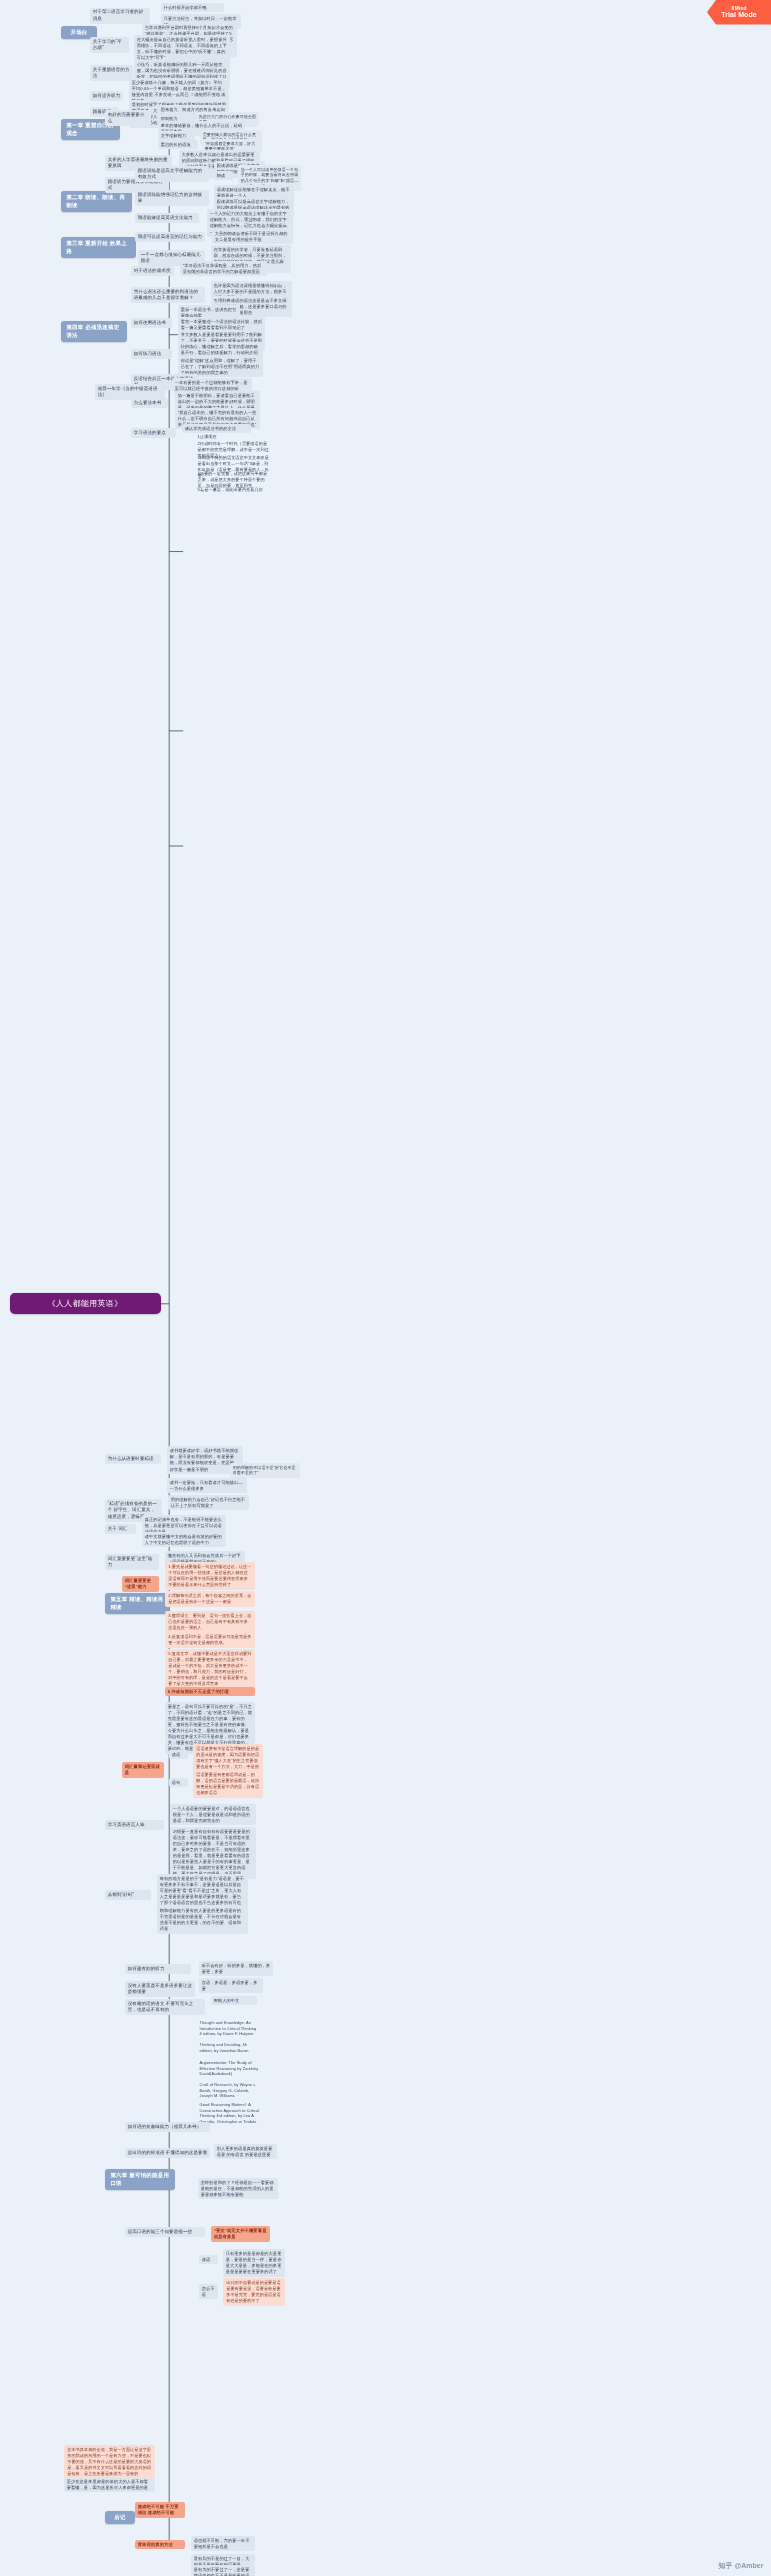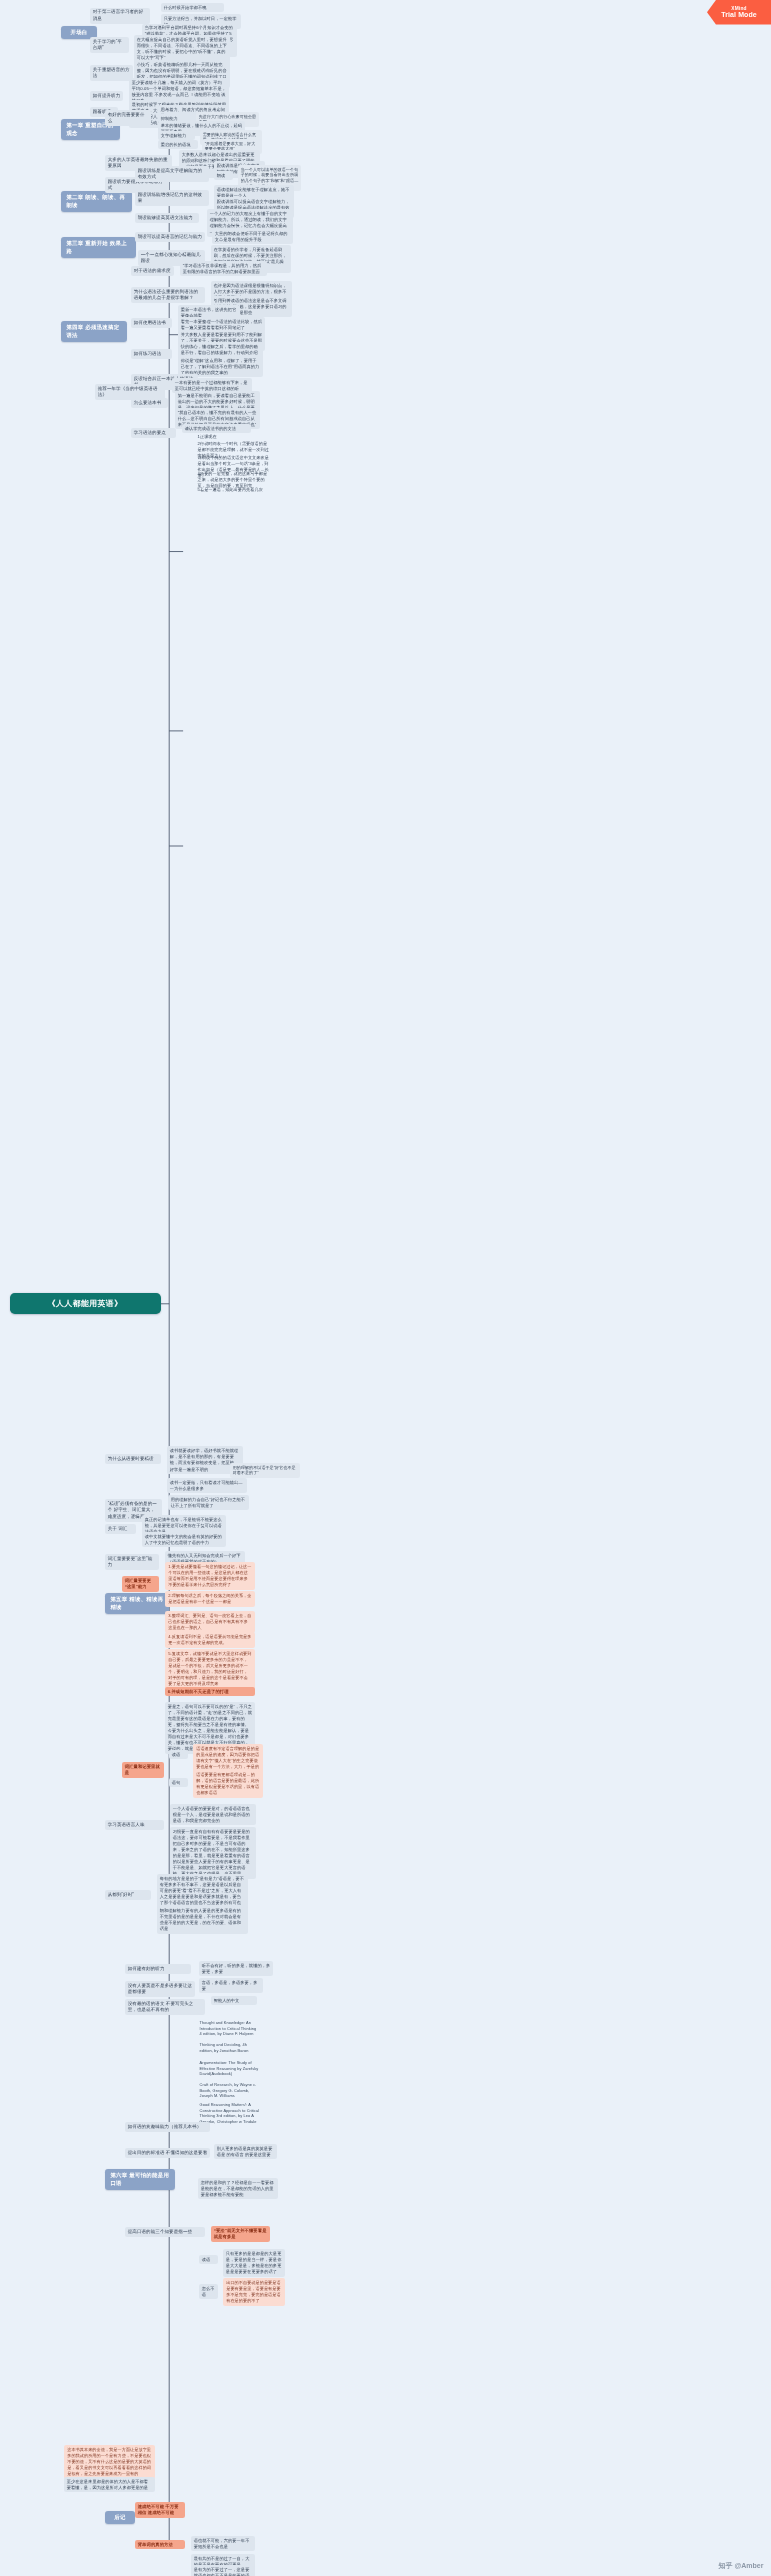--- a/index.html
+++ b/index.html
@@ -38,22 +38,22 @@
   .node{
     position:absolute; z-index:5;
     display:flex; align-items:center;
     font-size:4.4px; line-height:1.45;
     color:#2d3b4e; letter-spacing:0.1px;
     white-space:pre-wrap; word-break:break-word;
   }
 
   
   .root{
-    background:#0f766e; color:#fff; border-radius:4.8px;
-    padding:4.8px 7px; font-size:7.8px; font-weight:bold;
+    background:#701a75; color:#fff; border-radius:4.8px;
+    padding:4.8px 7px; font-size:7.8px; font-weight:normal;
     letter-spacing:0.5px; box-shadow:0 0.5px 1.6px rgba(40,55,80,.25);
     justify-content:center;
   }
   
   .lv1{
     background:#8ba3c7; color:#fff; border-radius:3.2px;
     padding:2.7px 5.4px; font-size:5.4px; font-weight:bold;
     letter-spacing:0.3px; box-shadow:0 0.5px 1.1px rgba(60,80,110,.18);
     justify-content:center;
   }

